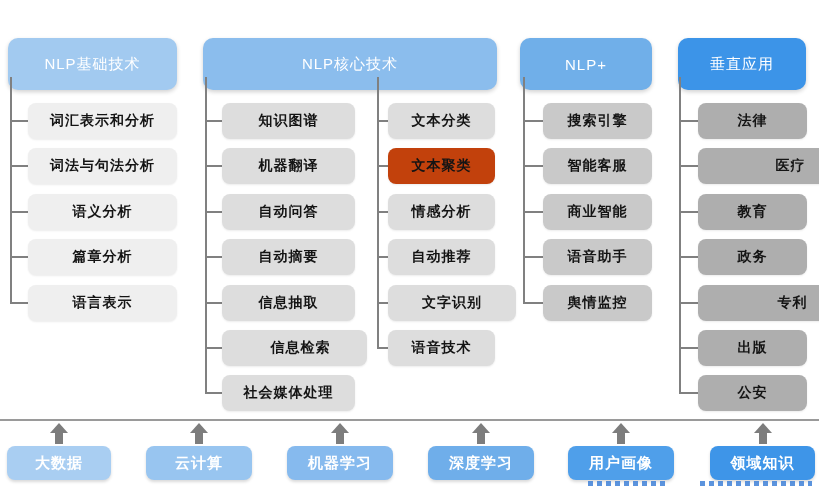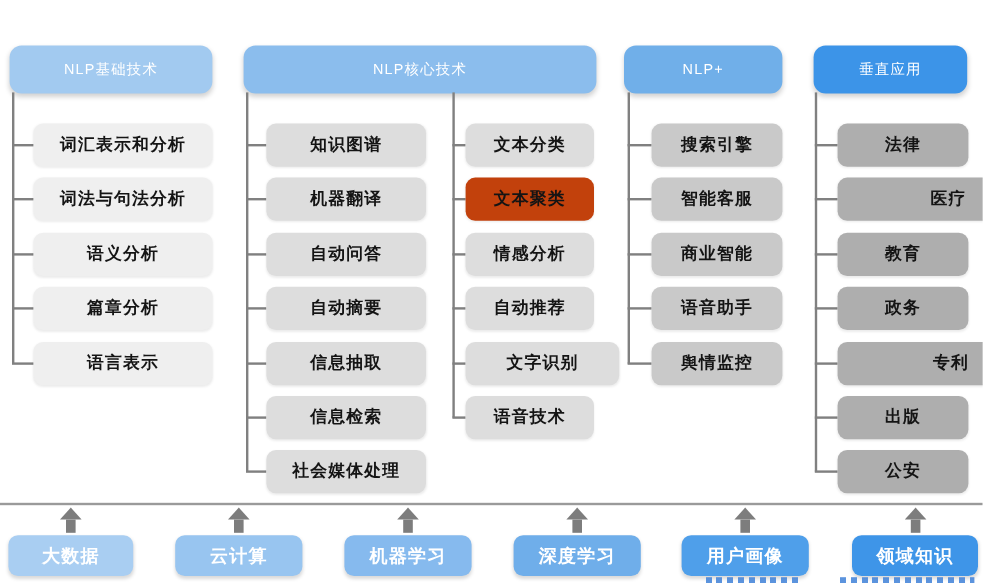--- a/index.html
+++ b/index.html
@@ -2,23 +2,23 @@
 <html><head>
 <meta charset="utf-8">
 <style>
   html,body{margin:0;padding:0;background:#ffffff;}
   body{font-family:"Liberation Sans","DejaVu Sans",sans-serif;}
   #canvas{position:relative;width:819px;height:486px;background:#ffffff;overflow:hidden;}
 
   .title{position:absolute;left:0;top:6px;width:819px;text-align:center;
          font-size:17px;font-weight:700;color:#0d0d0d;letter-spacing:1px;}
 
-  .header{position:absolute;top:38px;height:40px;border-radius:10px;
+  .header{position:absolute;top:38px;height:52px;border-radius:10px;
           display:flex;align-items:center;justify-content:center;
-          color:#ffffff;font-size:12px;font-weight:500;letter-spacing:1px;
+          color:#ffffff;font-size:15px;font-weight:500;letter-spacing:1px;
           box-shadow:0 2px 4px rgba(0,0,0,0.18);}
 
   .node{position:absolute;height:36px;border-radius:8px;
         display:flex;align-items:center;justify-content:center;
         font-size:14px;font-weight:600;color:#141414;letter-spacing:1px;
         box-shadow:0 1px 2px rgba(0,0,0,0.08);}
 
   .vline,.hline{position:absolute;background:#808080;}
   .vline{width:2px;}
   .hline{height:2px;}
@@ -63,21 +63,21 @@
       <div class="node" style="left: 222px; top: 103px; width: 133px; background: rgb(221, 221, 221);">知识图谱</div>
       <div class="hline" style="left: 205px; top: 165px; width: 17px;"></div>
       <div class="node" style="left: 222px; top: 148px; width: 133px; background: rgb(221, 221, 221);">机器翻译</div>
       <div class="hline" style="left: 205px; top: 211px; width: 17px;"></div>
       <div class="node" style="left: 222px; top: 194px; width: 133px; background: rgb(221, 221, 221);">自动问答</div>
       <div class="hline" style="left: 205px; top: 256px; width: 17px;"></div>
       <div class="node" style="left: 222px; top: 239px; width: 133px; background: rgb(221, 221, 221);">自动摘要</div>
       <div class="hline" style="left: 205px; top: 302px; width: 17px;"></div>
       <div class="node" style="left: 222px; top: 285px; width: 133px; background: rgb(221, 221, 221);">信息抽取</div>
       <div class="hline" style="left: 205px; top: 347px; width: 17px;"></div>
-      <div class="node" style="left: 222px; top: 330px; width: 133px; background: rgb(221, 221, 221);">信息检索</div>
+      <div class="node" style="left: 222px; top: 330px; width: 133px; background: rgb(221, 221, 221); padding-left: 12px;">信息检索</div>
       <div class="hline" style="left: 205px; top: 392px; width: 17px;"></div>
       <div class="node" style="left: 222px; top: 375px; width: 133px; background: rgb(221, 221, 221);">社会媒体处理</div>
       <div class="vline" style="left: 377px; top: 77px; height: 271px;"></div>
       <div class="hline" style="left: 377px; top: 120px; width: 11px;"></div>
       <div class="node" style="left: 388px; top: 103px; width: 107px; background: rgb(221, 221, 221);">文本分类</div>
       <div class="hline" style="left: 377px; top: 165px; width: 11px;"></div>
       <div class="node" style="left: 388px; top: 148px; width: 107px; background: #c2410c;">文本聚类</div>
       <div class="hline" style="left: 377px; top: 211px; width: 11px;"></div>
       <div class="node" style="left: 388px; top: 194px; width: 107px; background: rgb(221, 221, 221);">情感分析</div>
       <div class="hline" style="left: 377px; top: 256px; width: 11px;"></div>

